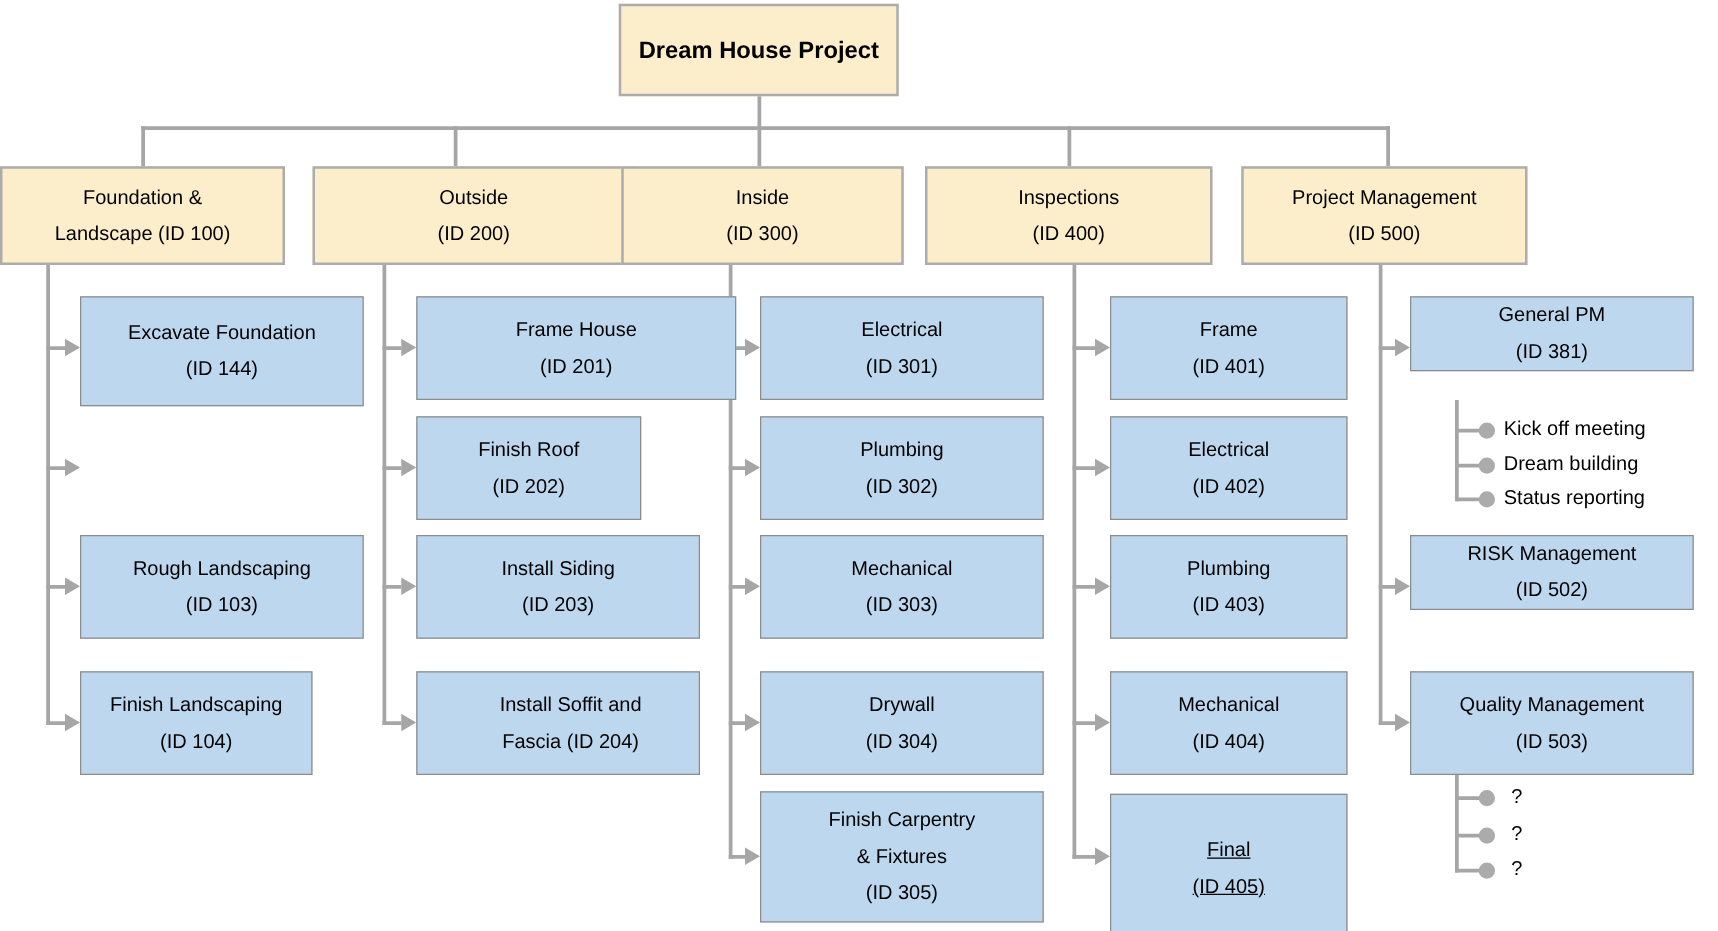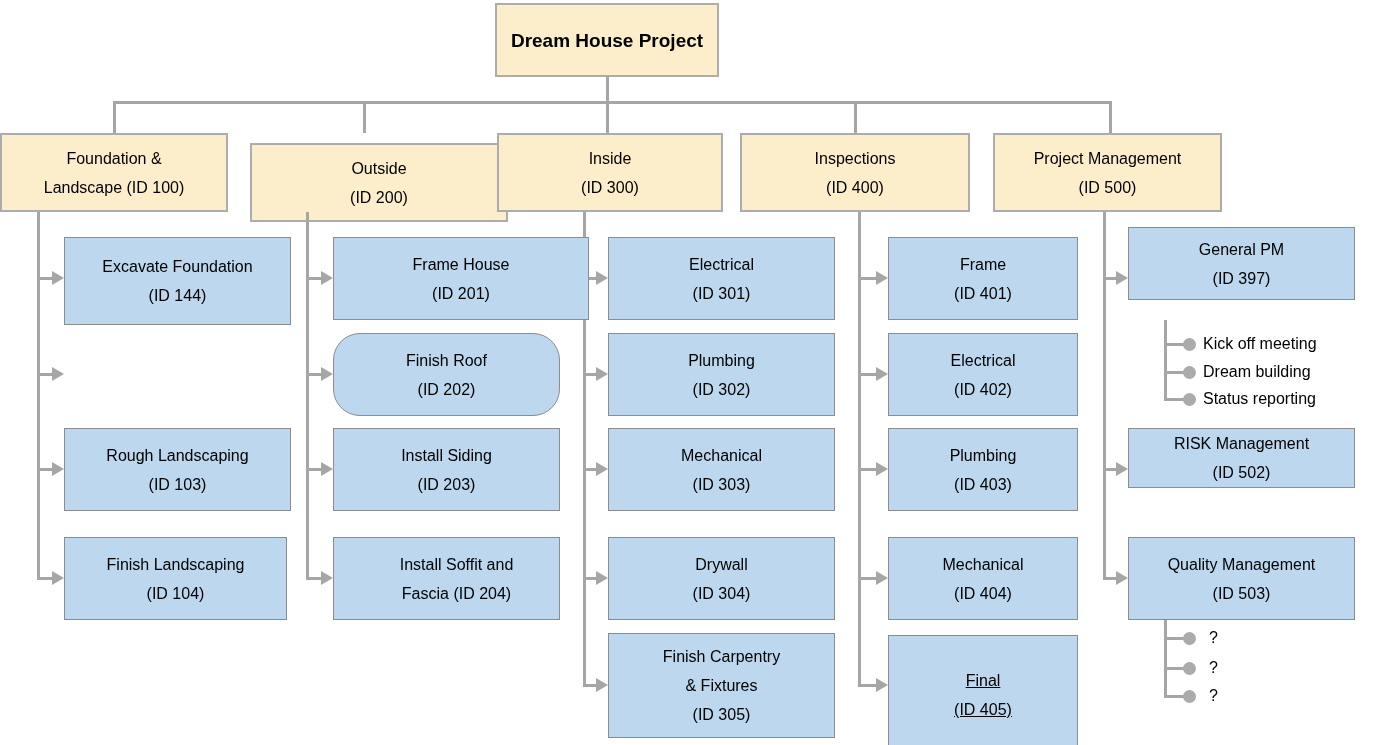--- a/index.html
+++ b/index.html
@@ -39,21 +39,21 @@
   <div class="hline" style="left:113px;top:101px;width:999px;"></div>
   <div class="vline" style="left:113px;top:101px;height:32px;"></div>
   <div class="vline" style="left:363px;top:101px;height:32px;"></div>
   <div class="vline" style="left:854px;top:101px;height:32px;"></div>
   <div class="vline" style="left:1109px;top:101px;height:32px;"></div>
 
   <div class="node yellow" style="left:0px;top:133px;width:228px;height:79px;">
     <span class="line">Foundation &amp;</span>
     <span class="line">Landscape (ID 100)</span>
   </div>
-  <div class="node yellow" style="left:250px;top:143px;width:258px;height:79px;">
+  <div class="node yellow" style="left:250px;top:133px;width:258px;height:79px;">
     <span class="line">Outside</span>
     <span class="line">(ID 200)</span>
   </div>
   <div class="node yellow" style="left:497px;top:133px;width:226px;height:79px;">
     <span class="line">Inside</span>
     <span class="line">(ID 300)</span>
   </div>
   <div class="node yellow" style="left:740px;top:133px;width:230px;height:79px;">
     <span class="line">Inspections</span>
     <span class="line">(ID 400)</span>
@@ -117,30 +117,30 @@
   <div class="head" style="left:1116px;top:571px;"></div>
 
   <div class="node blue" style="left:64px;top:237px;width:227px;height:88px;">
     <span class="line">Excavate Foundation</span>
     <span class="line">(ID 144)</span>
   </div>
   <div class="node blue" style="left:64px;top:428px;width:227px;height:83px;">
     <span class="line">Rough Landscaping</span>
     <span class="line">(ID 103)</span>
   </div>
-  <div class="node blue" style="left:64px;top:537px;width:223px;height:83px;">
+  <div class="node blue" style="left:64px;top:537px;width:186px;height:83px;">
     <span class="line">Finish Landscaping</span>
     <span class="line">(ID 104)</span>
   </div>
 
   <div class="node blue" style="left:333px;top:237px;width:256px;height:83px;">
     <span class="line">Frame House</span>
     <span class="line">(ID 201)</span>
   </div>
-  <div class="node blue" style="left:333px;top:333px;width:227px;height:83px;border-radius:27px;">
+  <div class="node blue" style="left:333px;top:333px;width:180px;height:83px;">
     <span class="line">Finish Roof</span>
     <span class="line">(ID 202)</span>
   </div>
   <div class="node blue" style="left:333px;top:428px;width:227px;height:83px;">
     <span class="line">Install Siding</span>
     <span class="line">(ID 203)</span>
   </div>
   <div class="node blue" style="left:333px;top:537px;width:227px;height:83px;padding-left:20px;">
     <span class="line">Install Soffit and</span>
     <span class="line">Fascia  (ID 204)</span>
@@ -182,23 +182,23 @@
   </div>
   <div class="node blue" style="left:888px;top:537px;width:190px;height:83px;">
     <span class="line">Mechanical</span>
     <span class="line">(ID 404)</span>
   </div>
   <div class="node blue" style="left:888px;top:635px;width:190px;height:120px;text-decoration:underline;">
     <span class="line">Final</span>
     <span class="line">(ID 405)</span>
   </div>
 
-  <div class="node blue" style="left:1128px;top:227px;width:227px;height:73px;">
+  <div class="node blue" style="left:1128px;top:237px;width:227px;height:60px;">
     <span class="line">General PM</span>
-    <span class="line">(ID 397)</span>
+    <span class="line">(ID 381)</span>
   </div>
   <div class="node blue" style="left:1128px;top:428px;width:227px;height:60px;">
     <span class="line">RISK Management</span>
     <span class="line">(ID 502)</span>
   </div>
   <div class="node blue" style="left:1128px;top:537px;width:227px;height:83px;">
     <span class="line">Quality Management</span>
     <span class="line">(ID 503)</span>
   </div>
 

